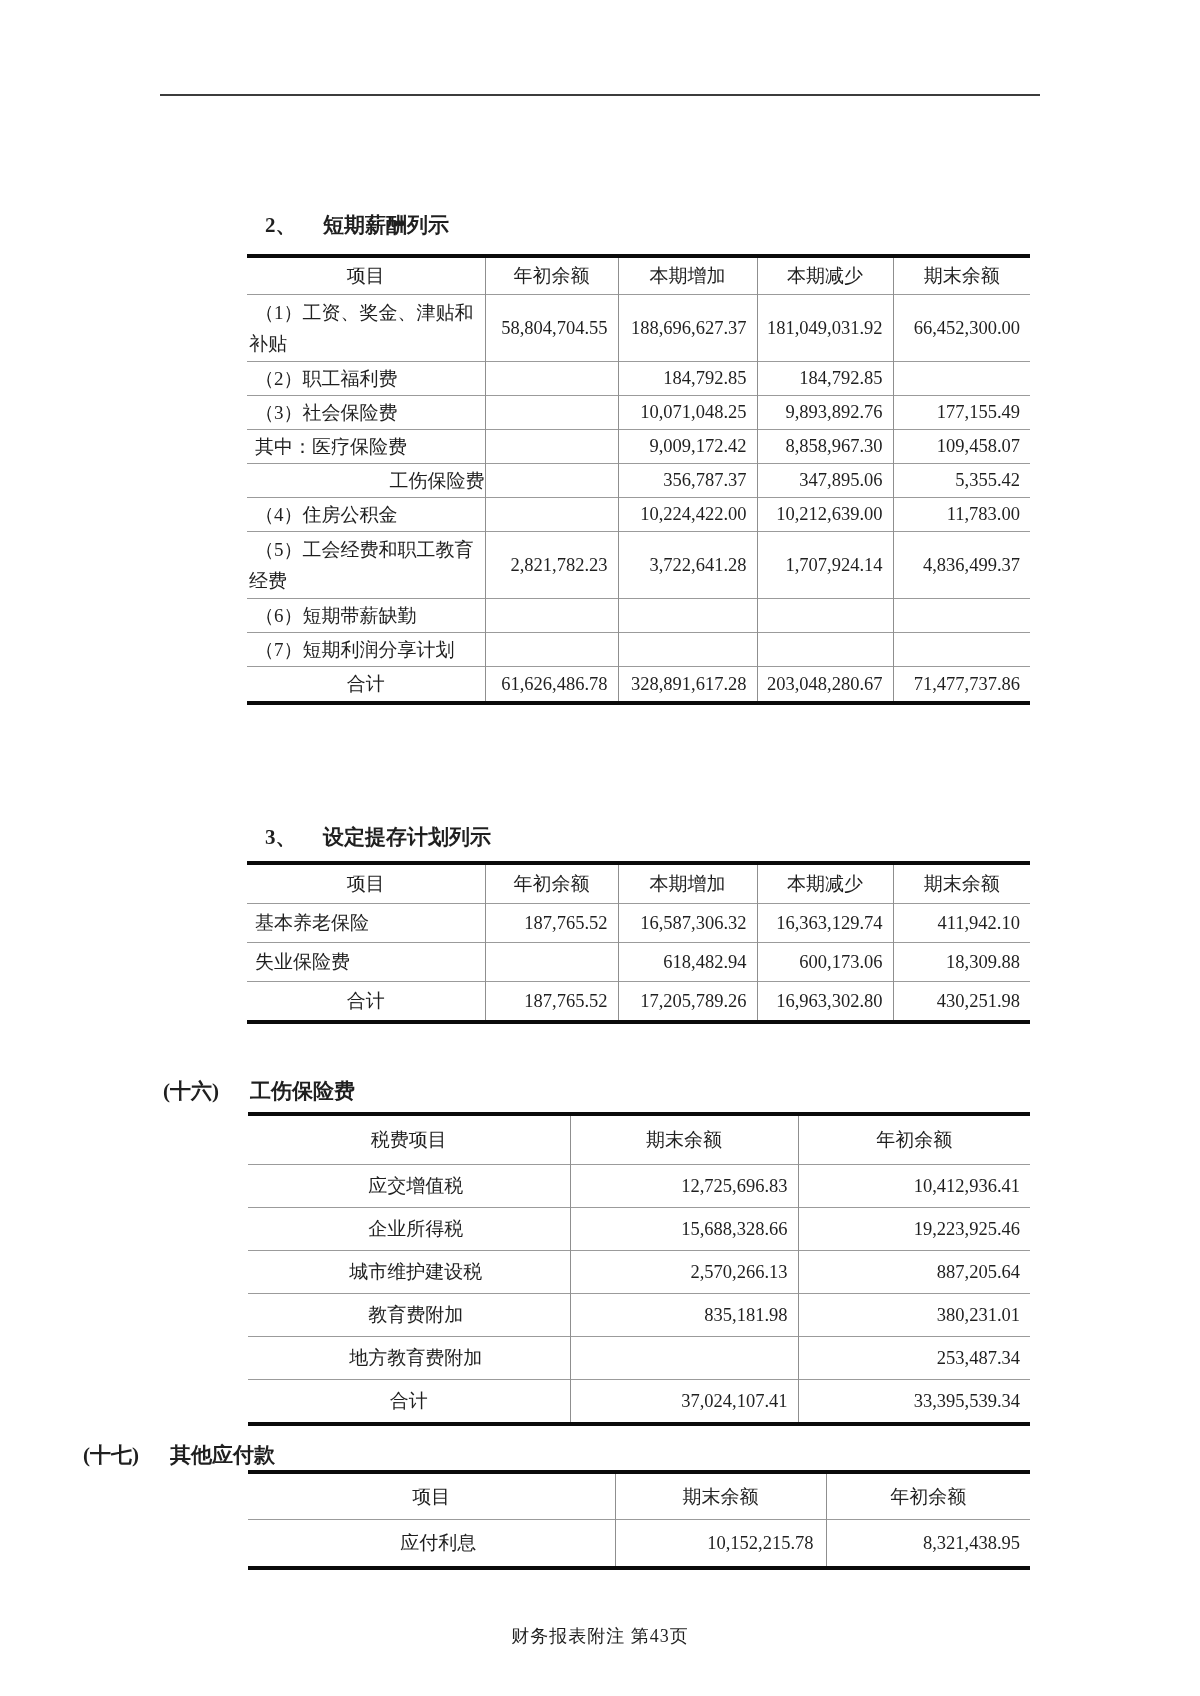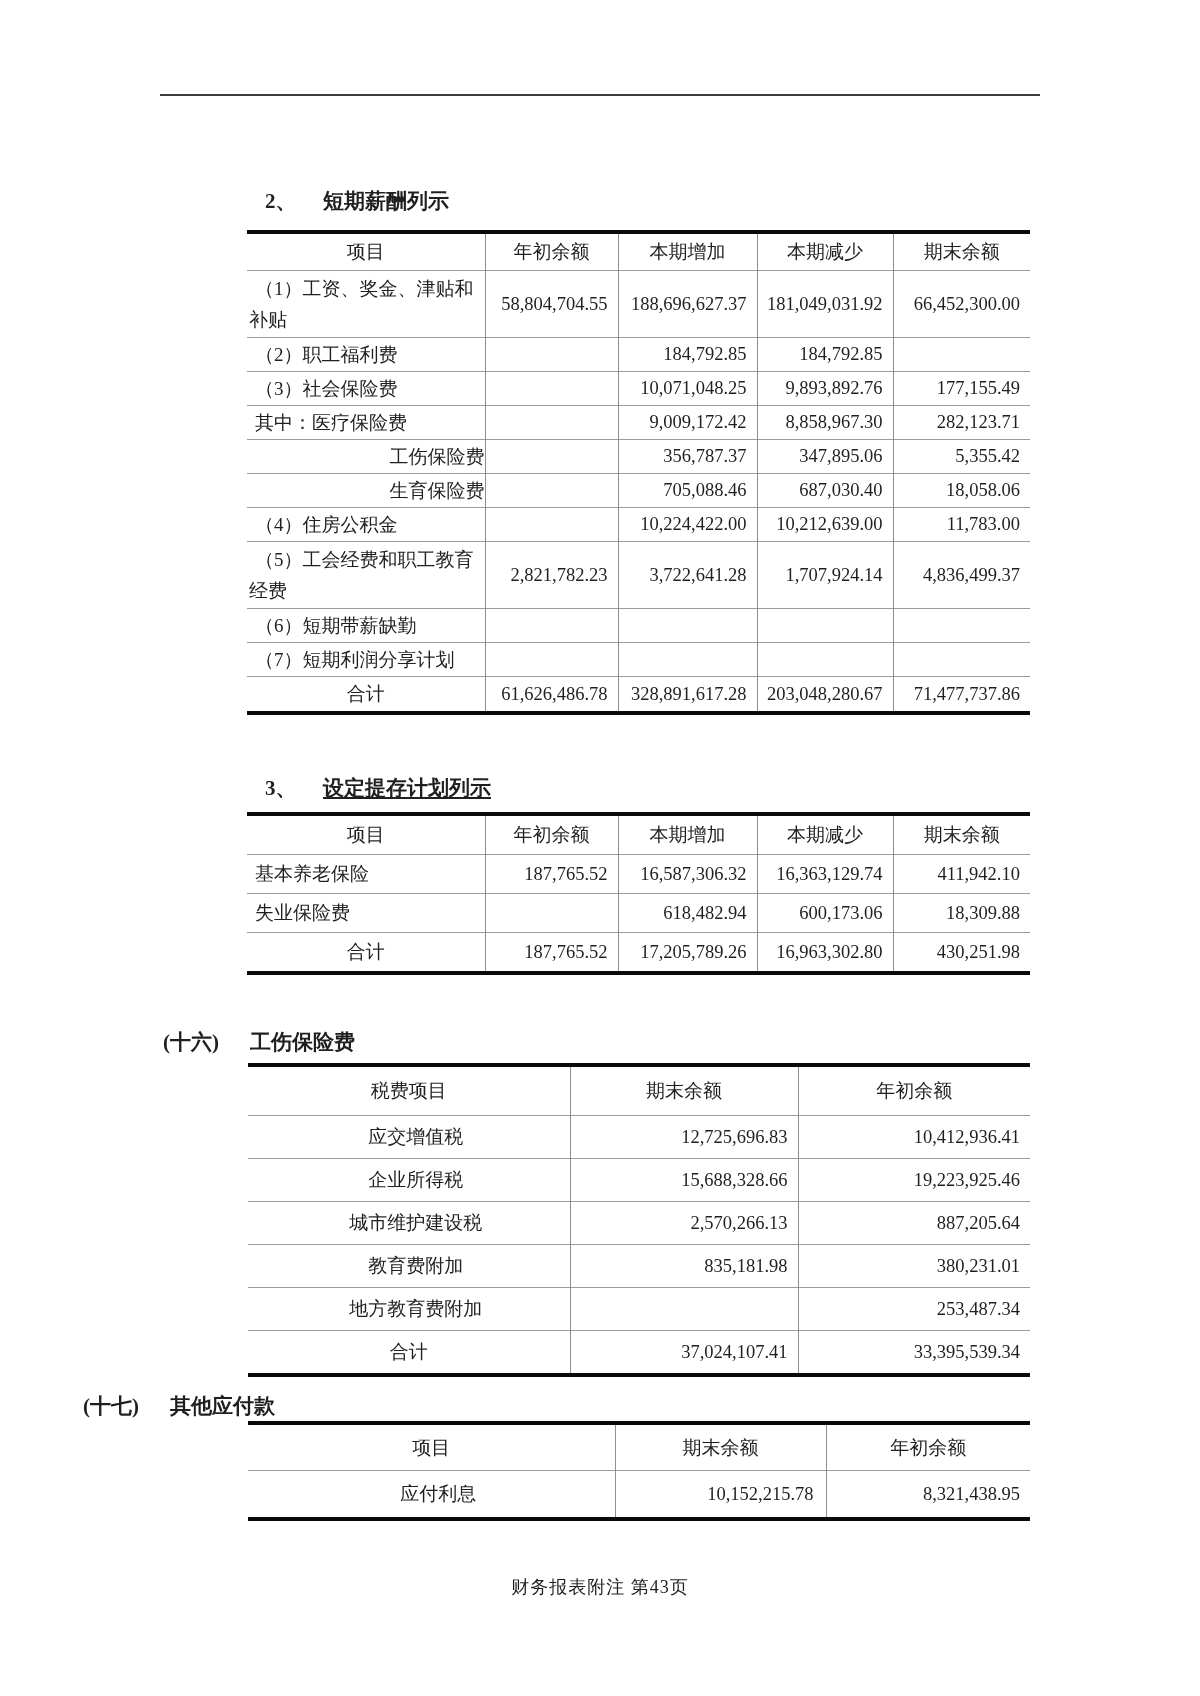--- a/index.html
+++ b/index.html
@@ -6,22 +6,22 @@
   body{
     width:1200px;height:1696px;position:relative;
     font-family:"Liberation Serif","DejaVu Serif",serif;
     color:#1f1f1f;
   }
   .top-rule{
     margin:94px 0 0 160px;width:880px;height:2px;background:#3c3c3c;
   }
   
   .heading{font-weight:bold;font-size:21px;line-height:26px;white-space:nowrap;}
-  .h-sub{margin:92px 0 0 265px;}
-  .h-sub2{margin:60px 0 0 265px;text-decoration:underline;}
+  .h-sub{margin:116px 0 0 265px;}
+  .h-sub2{margin:119px 0 0 265px;}
   .h-num{display:inline-block;width:58px;}
   .h-main16{margin:54px 0 0 163px;}
   .h-main17{margin:16px 0 0 83px;}
   .h-num-wide{display:inline-block;width:87px;}
   
   table.tbl{
     border-collapse:collapse;table-layout:fixed;
     border-top:4px solid #0a0a0a;border-bottom:4px solid #0a0a0a;
   }
   table.t5{margin:16px 0 0 247px;width:783px;}
@@ -101,35 +101,28 @@
       <td class="num"></td>
       <td class="num">10,071,048.25</td>
       <td class="num">9,893,892.76</td>
       <td class="num">177,155.49</td>
     </tr>
     <tr class="h33">
       <td class="item">其中：医疗保险费</td>
       <td class="num"></td>
       <td class="num">9,009,172.42</td>
       <td class="num">8,858,967.30</td>
-      <td class="num">282,123.71</td>
+      <td class="num">109,458.07</td>
     </tr>
     <tr class="h33">
       <td class="ind2">工伤保险费</td>
       <td class="num"></td>
       <td class="num">356,787.37</td>
       <td class="num">347,895.06</td>
       <td class="num">5,355.42</td>
-    </tr>
-    <tr class="h33">
-      <td class="ind2">生育保险费</td>
-      <td class="num"></td>
-      <td class="num">705,088.46</td>
-      <td class="num">687,030.40</td>
-      <td class="num">18,058.06</td>
     </tr>
     <tr class="h33">
       <td class="item">（4）住房公积金</td>
       <td class="num"></td>
       <td class="num">10,224,422.00</td>
       <td class="num">10,212,639.00</td>
       <td class="num">11,783.00</td>
     </tr>
     <tr class="h66">
       <td>

